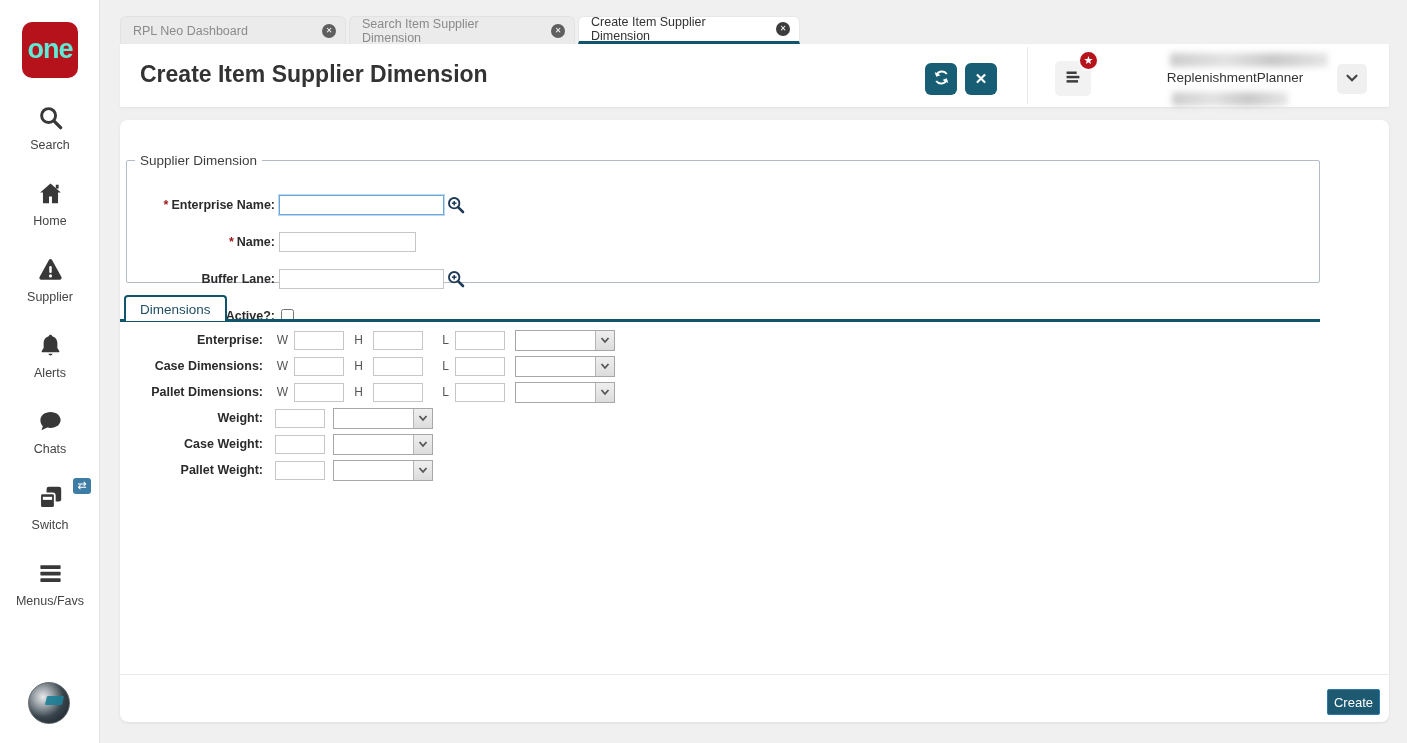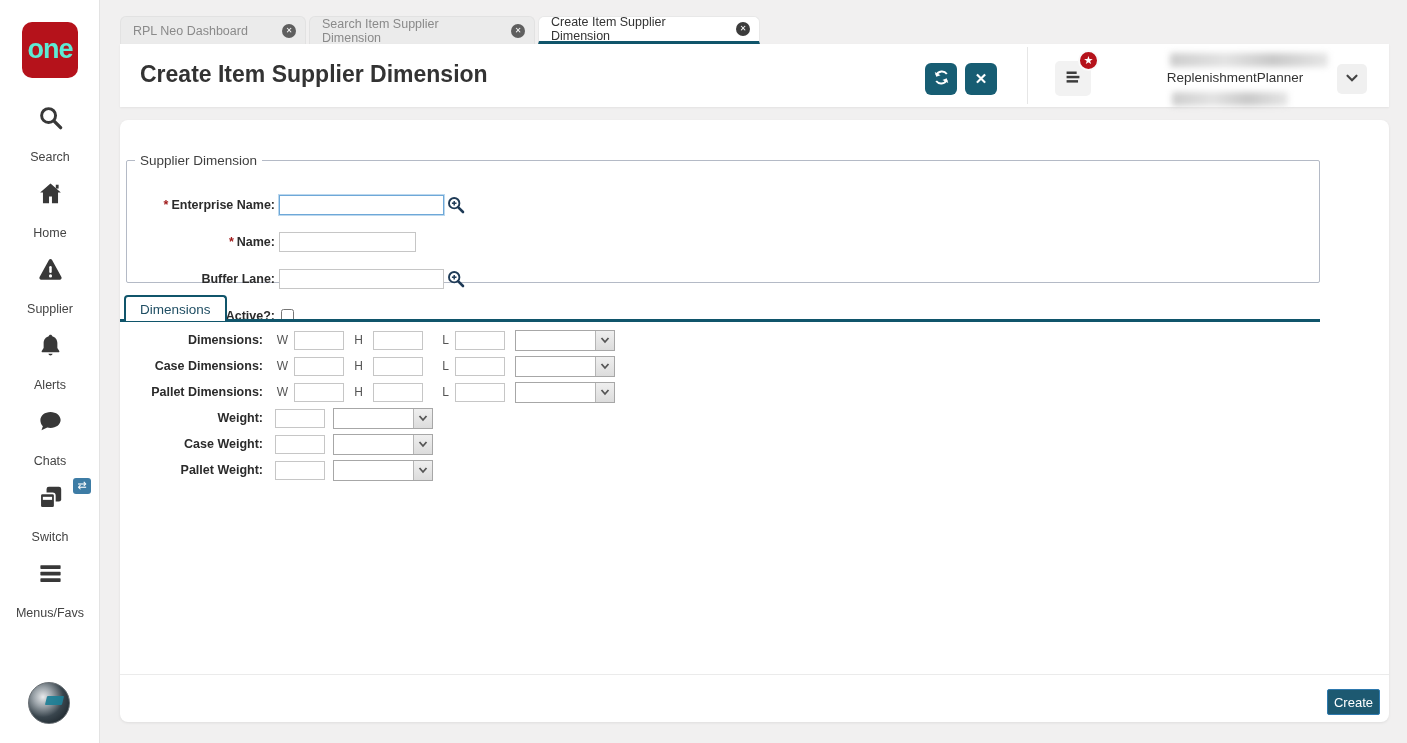--- a/index.html
+++ b/index.html
@@ -6,39 +6,39 @@
   html,body { width:1407px; height:743px; overflow:hidden; }
   body { background:#f1f0f0; font-family:"Liberation Sans", sans-serif; color:#333; position:relative; }
 
   
   .sidebar { position:absolute; left:0; top:0; width:100px; height:743px; background:#fff; border-right:1px solid #e3e3e3; }
   .logo { position:absolute; left:22px; top:22px; width:56px; height:56px; background:#b5121b; border-radius:10px;
           color:#5eead4; font-size:27px; font-weight:bold; letter-spacing:-1px; text-align:center; line-height:54px; cursor:pointer; }
   .nav { position:absolute; top:104px; left:0; width:100px; display:flex; flex-direction:column; align-items:center; }
   .nav-item { width:100px; height:48px; margin-bottom:28px; display:flex; flex-direction:column; align-items:center; justify-content:flex-start; cursor:pointer; position:relative; }
   .nav-item svg { width:27px; height:27px; }
-  .nav-label { font-size:12.5px; color:#444; margin-top:15px; white-space:nowrap; }
+  .nav-label { font-size:12.5px; color:#444; margin-top:3px; white-space:nowrap; }
   .switch-badge { position:absolute; right:9px; top:-6px; width:18px; height:16px; background:#3d7ca5; border-radius:3px;
                   color:#fff; font-size:11px; line-height:15px; text-align:center; }
   .ai-avatar { position:absolute; left:28px; top:682px; width:42px; height:42px; border-radius:50%;
                background:radial-gradient(circle at 35% 35%, #e8eaec 0%, #9aa2a8 26%, #39454d 55%, #10181d 100%);
                border:1px solid #676d72; cursor:pointer; }
   .ai-avatar::after { content:""; position:absolute; left:17px; top:13px; width:17px; height:9px;
                       background:#1d7f96; transform:skewX(-14deg); border-radius:1px; opacity:.92; }
 
   
   .tabbar { position:absolute; left:120px; top:16px; height:28px; display:flex; }
   .tab { height:28px; background:#ebebeb; border:1px solid #e2e2e2; border-bottom:none; border-radius:6px 6px 0 0;
          display:flex; align-items:center; justify-content:space-between; padding:0 9px 0 12px; margin-right:3px;
          font-size:12.5px; color:#8a8a8a; cursor:pointer; }
   .tab.active { background:#fff; color:#333; border-color:#e8e8e8; border-bottom:3px solid #10556b; }
   .tab-close { width:14px; height:14px; border-radius:50%; background:#5f5f5f; color:#fff; font-size:8px;
                line-height:14px; text-align:center; margin-left:14px; flex:0 0 auto; cursor:pointer; }
   .tab.active .tab-close { background:#3c3c3c; }
-  .tab-1 { width:186px; } .tab-2 { width:226px; } .tab-3 { width:222px; }
+  .tab-1 { width:226px; } .tab-2 { width:226px; } .tab-3 { width:222px; }
 
   
   .header { position:absolute; left:120px; top:44px; width:1269px; height:63px; background:#fff; box-shadow:0 1px 2px rgba(0,0,0,.06); }
   .page-title { position:absolute; left:20px; top:17px; font-size:23px; font-weight:bold; color:#333; }
   .hdr-btn { position:absolute; width:32px; height:32px; top:19px; border:none; border-radius:6px; background:#175d73;
              color:#fff; cursor:pointer; display:flex; align-items:center; justify-content:center; }
   .hdr-btn svg { width:19px; height:19px; }
   .btn-refresh { left:805px; } .btn-close { left:845px; font-size:15px; font-weight:bold; }
   .hdr-divider { position:absolute; left:907px; top:3px; width:1px; height:57px; background:#e6e6e6; }
   .menu-btn { position:absolute; left:935px; top:17px; width:36px; height:35px; background:#f2f2f2; border:none;
@@ -274,21 +274,21 @@
   </fieldset>
 
   <div class="dim-tab">
     <span>Dimensions</span>
   </div>
   <div class="tab-underline"></div>
 
   <div class="form-rows">
 
     <div class="form-row">
-      <span class="f-label">Dimensions:</span>
+      <span class="f-label">Enterprise:</span>
       <span class="wlh mW">W</span>
       <input type="text" class="dim-input i1" value="" style="">
       <span class="wlh mH">H</span>
       <input type="text" class="dim-input i2" value="" style="">
       <span class="wlh mL">L</span>
       <input type="text" class="dim-input i3" value="" style="">
       <div class="uom-select sel-dim">
         <span class="sel-value"></span>
         <span class="sel-btn">
             <svg viewBox="0 0 12 12" fill="none" stroke="#555" stroke-width="1.8">

